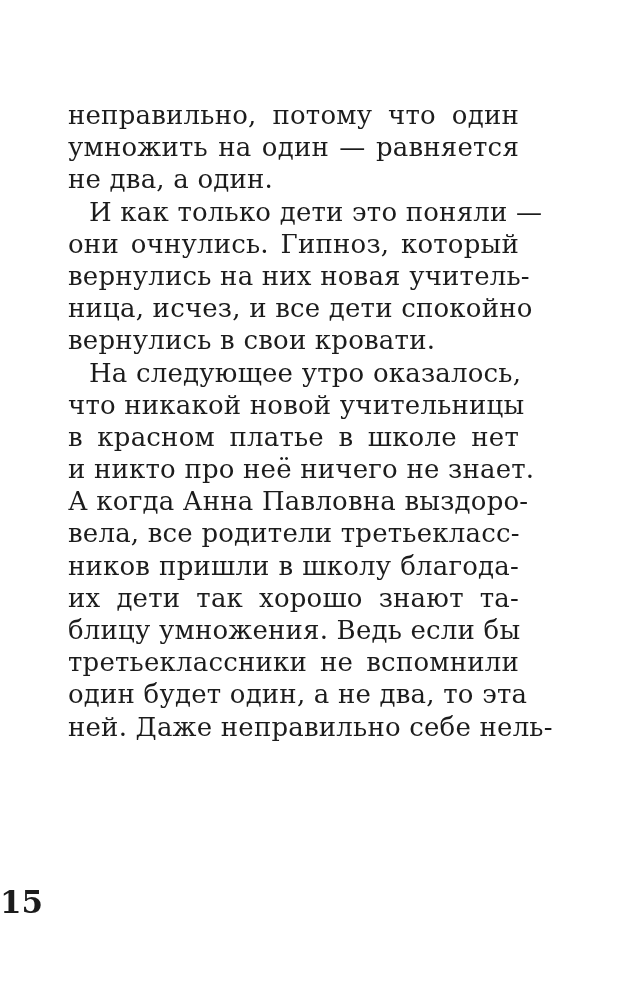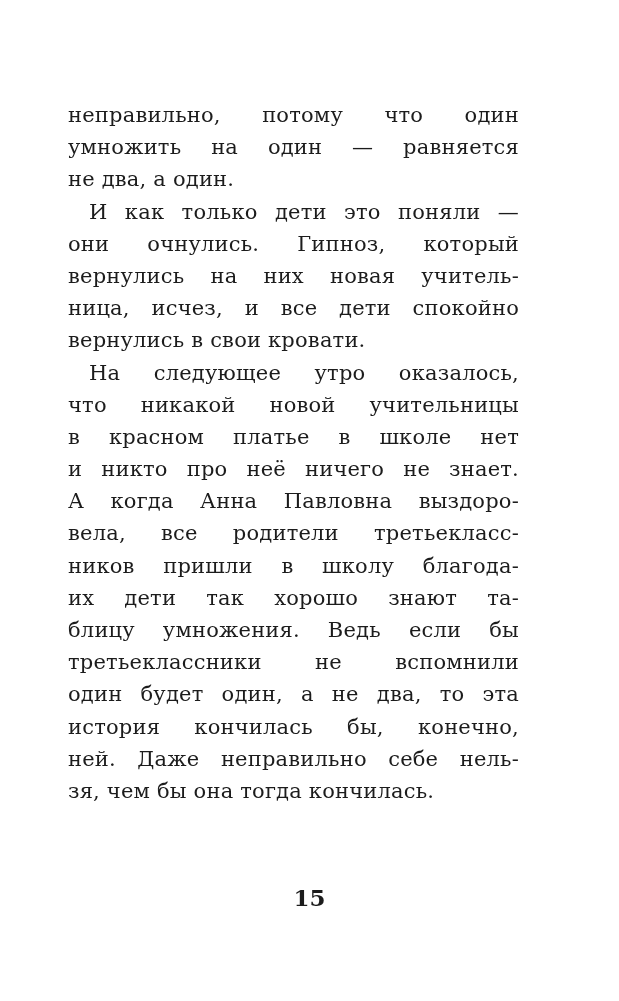--- a/index.html
+++ b/index.html
@@ -8,21 +8,21 @@
       background: #ffffff;
       position: relative;
       overflow: hidden;
     }
     .page {
       position: absolute;
       left: 68px;
       top: 99px;
       width: 451px;
       font-family: "DejaVu Serif", "Liberation Serif", serif;
-      font-size: 21px;
+      font-size: 26px;
       line-height: 32.2px;
       color: #1c1c1c;
     }
     .line {
       display: block;
       height: 32.2px;
       white-space: nowrap;
       text-align: justify;
       text-align-last: justify;
       letter-spacing: 0.2px;
@@ -31,23 +31,23 @@
       text-align-last: left;
     }
     .line.indent {
       padding-left: 21px;
     }
     .page-number {
       position: absolute;
       left: 0;
       width: 619px;
       top: 884px;
-      text-align: center;
+      text-align: left;
       font-family: "DejaVu Serif", "Liberation Serif", serif;
-      font-size: 23px;
+      font-size: 31px;
       font-weight: bold;
       color: #1c1c1c;
     }
   </style>
 </head>
 <body>
 
 <div class="page">
 
   <div>
@@ -69,19 +69,17 @@
     <span class="line">что никакой новой учительницы</span>
     <span class="line">в красном платье в школе нет</span>
     <span class="line">и никто про неё ничего не знает.</span>
     <span class="line">А когда Анна Павловна выздоро-</span>
     <span class="line">вела, все родители третьекласс-</span>
     <span class="line">ников пришли в школу благода-</span>
     <span class="line">их дети так хорошо знают та-</span>
     <span class="line">блицу умножения. Ведь если бы</span>
     <span class="line">третьеклассники не вспомнили</span>
     <span class="line">один будет один, а не два, то эта</span>
-    <span class="line">история кончилась бы, конечно,</span>
     <span class="line">ней. Даже неправильно себе нель-</span>
-    <span class="line last">зя, чем бы она тогда кончилась.</span>
   </div>
 </div>
 
 <div class="page-number">15</div>
 
 </body></html>

